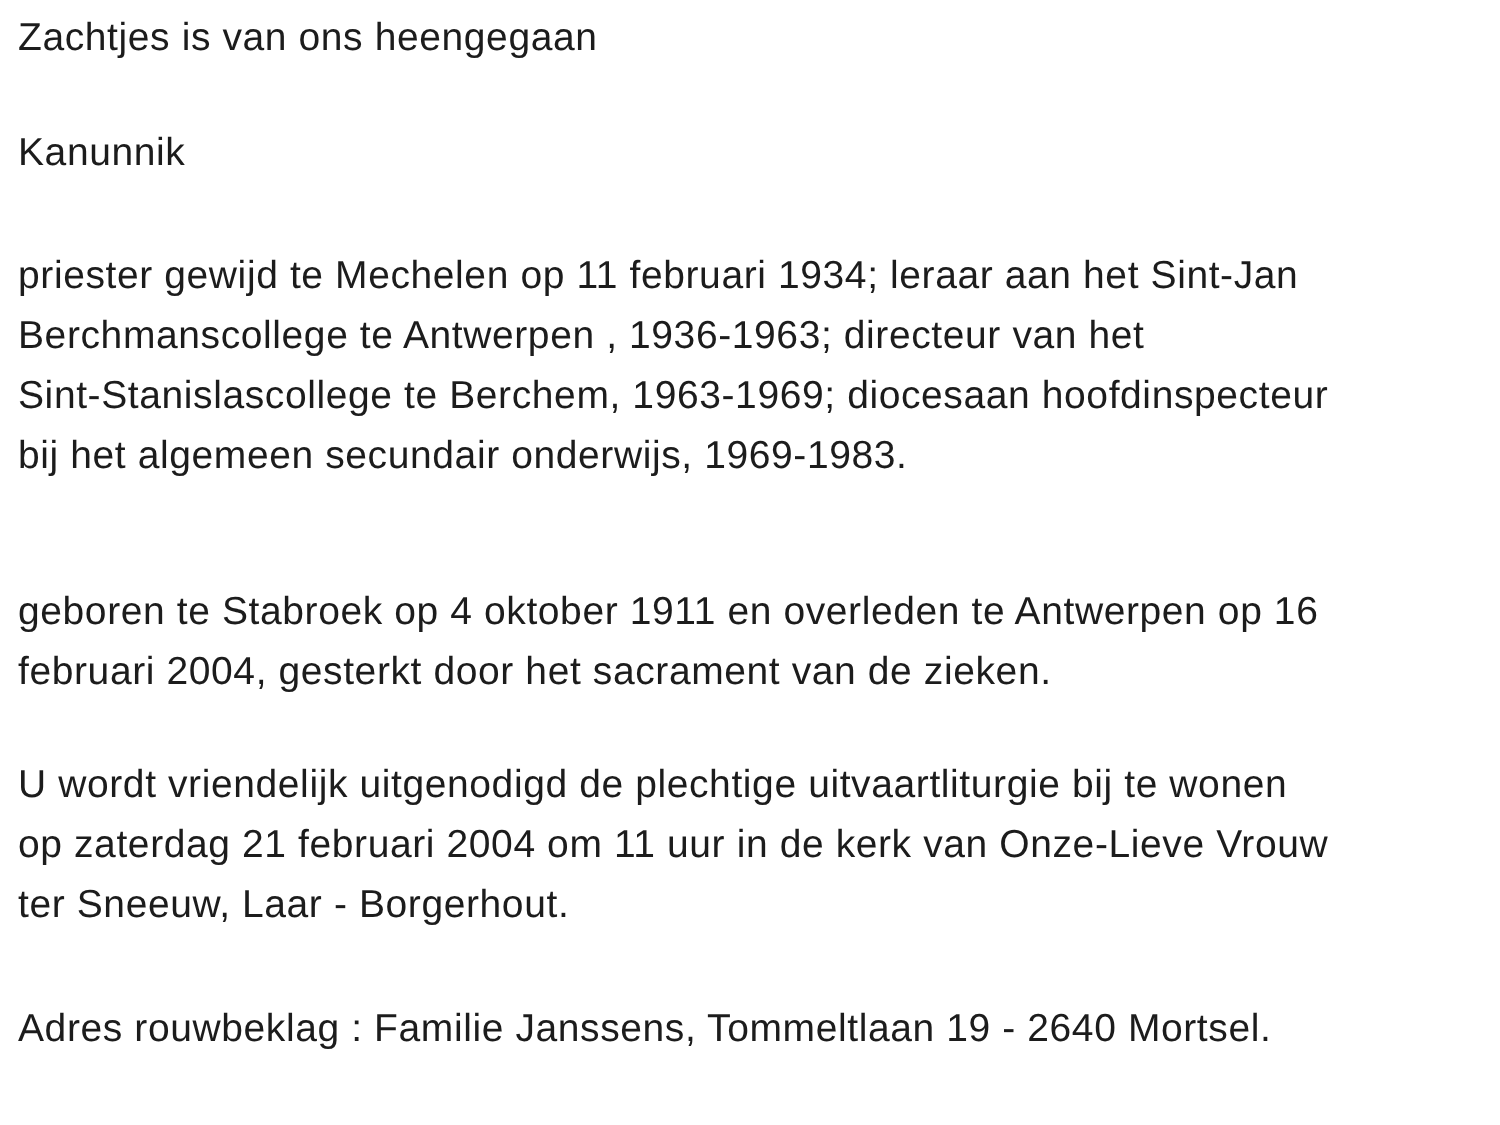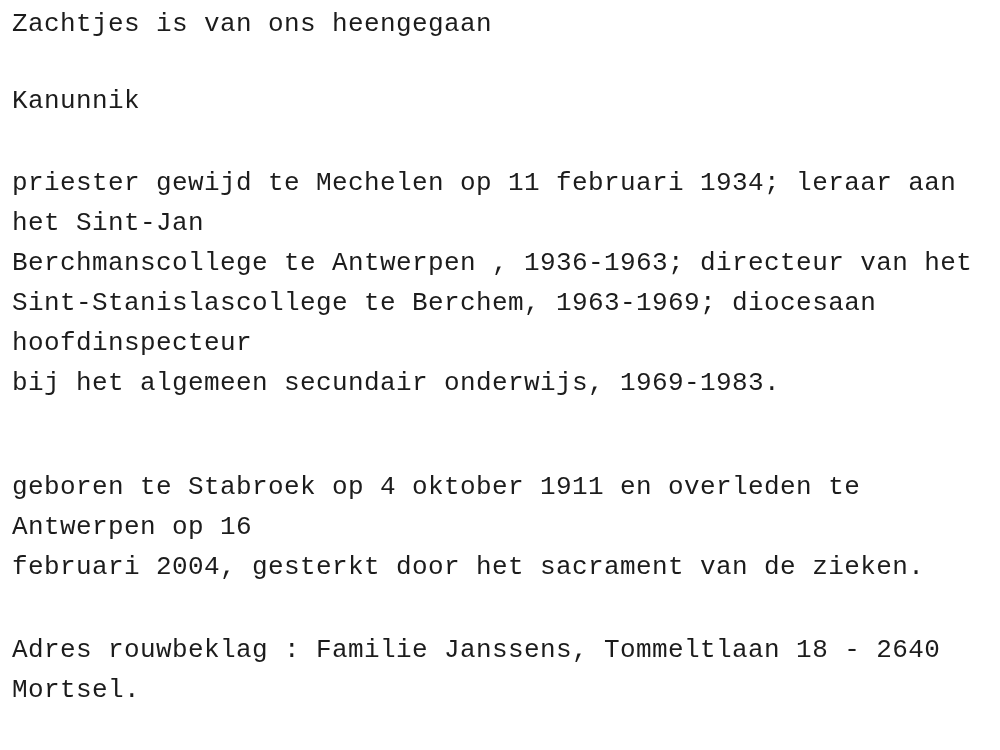--- a/index.html
+++ b/index.html
@@ -12,21 +12,20 @@
     background: #ffffff;
     color: #1c1c1c;
     font-family: "Liberation Sans", "DejaVu Sans", sans-serif;
     overflow: hidden;
   }
   .doc {
     box-sizing: border-box;
     width: 1000px;
     height: 750px;
     padding: 4px 10px 0 12px;
-    font-family: Liberation Mono, monospace;
   }
   .body-line {
     margin: 0;
     font-size: 26px;
     line-height: 40px;
     letter-spacing: 0.4px;
     white-space: pre-line;
     font-weight: 400;
   }
   .opening   { margin-top: 0; }
@@ -53,15 +52,18 @@
 
 
   <p class="body-line career">priester gewijd te Mechelen op 11 februari 1934; leraar aan het Sint-Jan
 Berchmanscollege te Antwerpen , 1936-1963; directeur van het
 Sint-Stanislascollege te Berchem, 1963-1969; diocesaan hoofdinspecteur
 bij het algemeen secundair onderwijs, 1969-1983.</p>
 
   <p class="body-line life">geboren te Stabroek op 4 oktober 1911 en overleden te Antwerpen op 16
 februari 2004, gesterkt door het sacrament van de zieken.</p>
 
+  <p class="body-line funeral">U wordt vriendelijk uitgenodigd de plechtige uitvaartliturgie bij te wonen
+op zaterdag 21 februari 2004 om 11 uur in de kerk van Onze-Lieve Vrouw
+ter Sneeuw, Laar - Borgerhout.</p>
 
-  <p class="body-line condolence">Adres rouwbeklag : Familie Janssens, Tommeltlaan 18 - 2640 Mortsel.</p>
+  <p class="body-line condolence">Adres rouwbeklag : Familie Janssens, Tommeltlaan 19 - 2640 Mortsel.</p>
 </div>
 
 </body></html>

